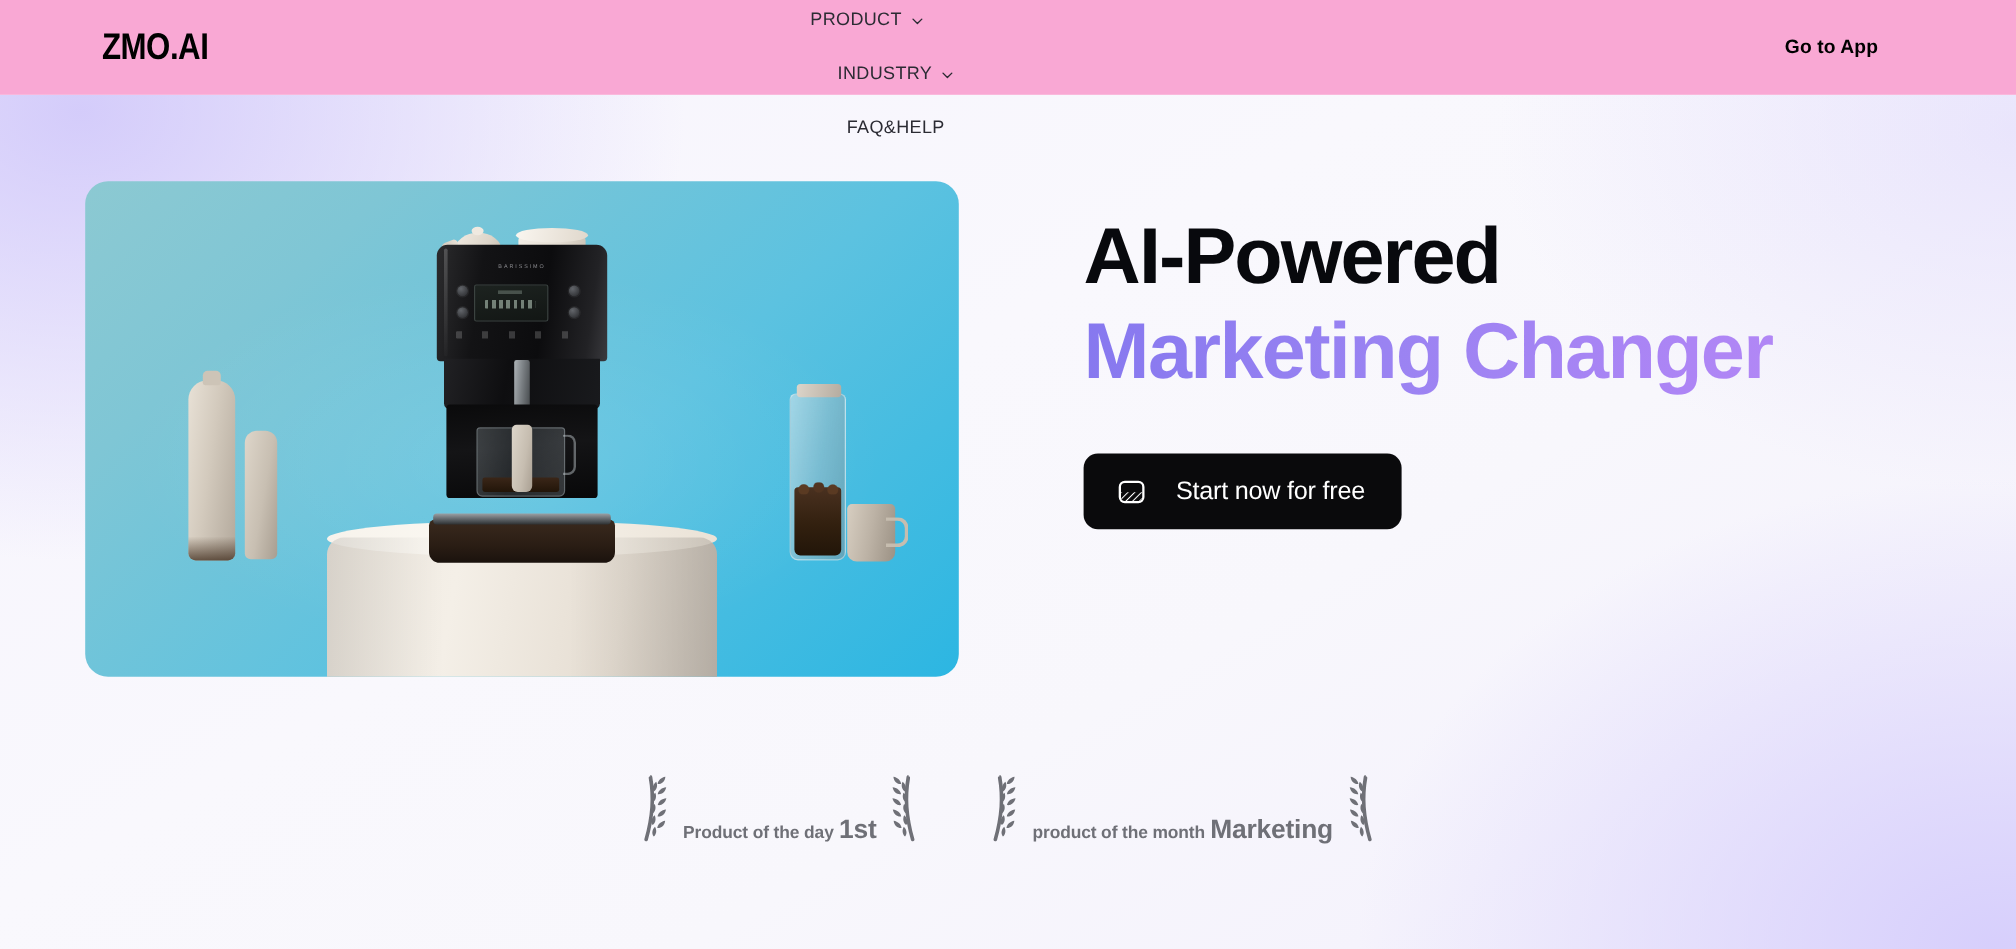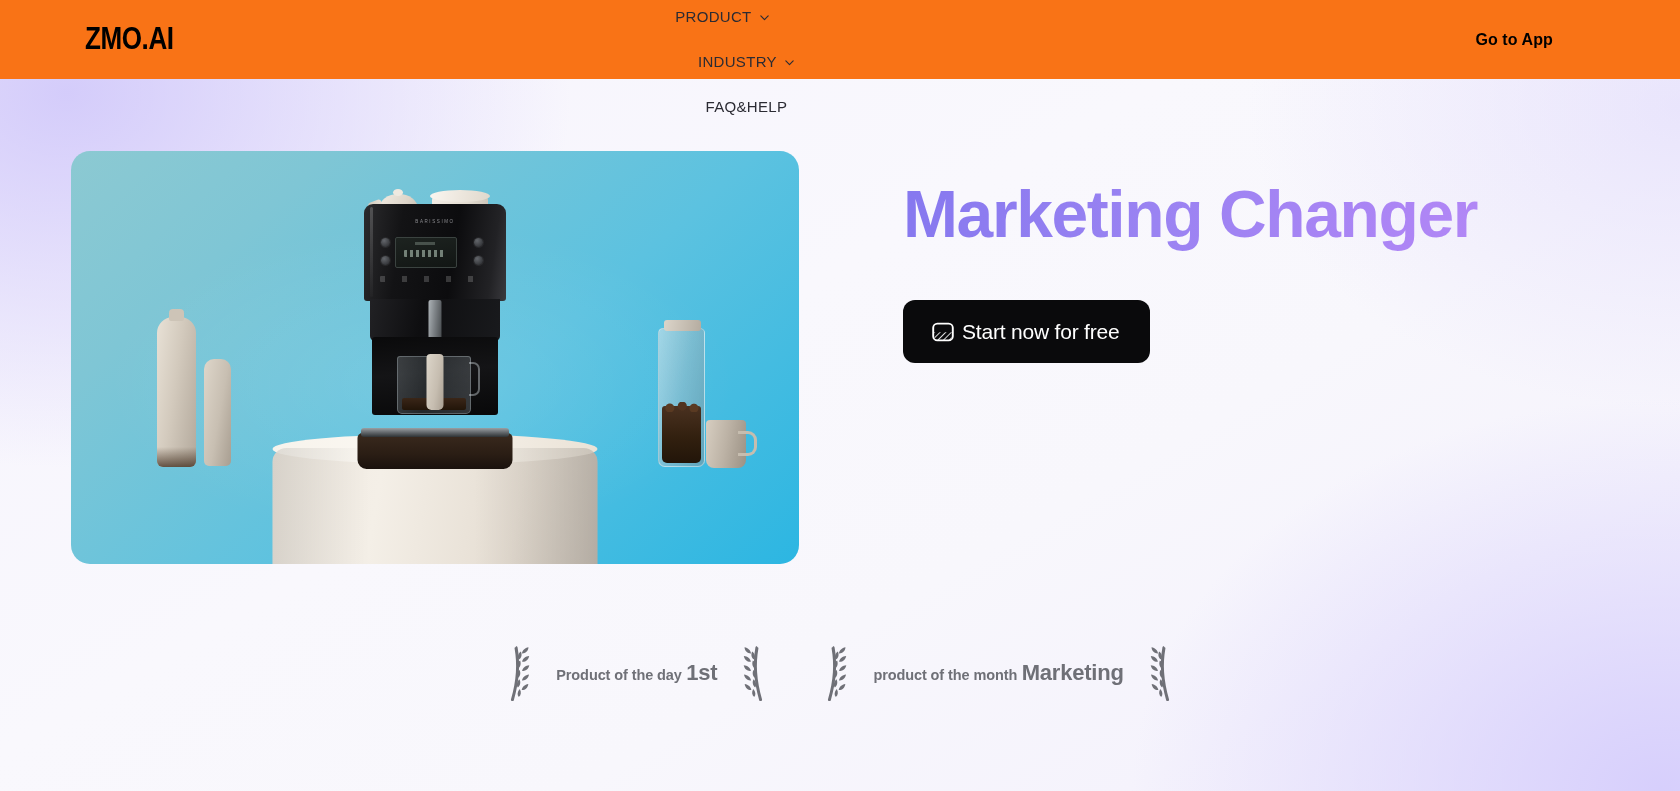--- a/index.html
+++ b/index.html
@@ -23,21 +23,21 @@
     height: 791px;
     overflow: hidden;
   }
 
   
   .site-header {
     position: absolute;
     top: 0; left: 0;
     width: 1680px;
     height: 79px;
-    background: #f97316;
+    background: #f9a8d4;
     display: flex;
     align-items: center;
     z-index: 20;
   }
 
   .brand-logo {
     position: absolute;
     left: 85px;
     top: 19px;
     font-family: "Liberation Sans", sans-serif;
@@ -81,21 +81,21 @@
     height: 11px;
     display: inline-block;
     flex: none;
     position: relative;
     top: 1px;
   }
   .chev svg { display: block; }
 
   .go-to-app {
     position: absolute;
-    right: 127px;
+    right: 115px;
     top: 0;
     height: 79px;
     display: flex;
     align-items: center;
     font-size: 16px;
     font-weight: 700;
     color: #000000;
     letter-spacing: 0.1px;
     cursor: pointer;
     white-space: nowrap;
@@ -474,21 +474,21 @@
     font-weight: 400;
     color: #575761;
     letter-spacing: -0.2px;
     white-space: nowrap;
   }
 
   .cta-button {
     margin-top: 46px;
     display: inline-flex;
     align-items: center;
-    gap: 6px;
+    gap: 24px;
     height: 63px;
     padding: 0 31px 0 27px;
     background: #0a0a0c;
     color: #ffffff;
     border: none;
     border-radius: 12px;
     cursor: pointer;
     font-family: "Liberation Sans", sans-serif;
   }
 
@@ -507,22 +507,22 @@
     top: 565px;
     width: 1680px;
     display: flex;
     justify-content: center;
     align-items: center;
     gap: 62px;
   }
 
   .award {
     display: flex;
-    align-items: center;
-    gap: 22px;
+    align-items: flex-end;
+    gap: 9px;
     color: #6f7077;
   }
   .laurel { width: 25px; height: 58px; flex: none; display: block; }
   .laurel.right { transform: scaleX(-1); }
 
   .award-text { text-align: center; line-height: 1; }
   .award-line1 {
     font-size: 14.5px;
     font-weight: 700;
     color: #6f7077;
@@ -619,20 +619,21 @@
           <div class="machine-cavity"></div>
           <div class="carafe"></div>
           <div class="carafe-handle"></div>
           <div class="milk-jug"></div>
         </div>
       </div>
     </div>
 
     <div class="hero-copy">
 
+      <h1 class="headline-1">AI-Powered</h1>
 
       <h1 class="headline-2">Marketing Changer</h1>
 
 
       <button class="cta-button">
         <span class="cta-icon">
           <svg viewBox="0 0 26 26" width="26" height="26" aria-hidden="true">
             <defs>
               <pattern id="hatch" width="4" height="4" patternTransform="rotate(45)" patternUnits="userSpaceOnUse">
                 <line x1="0" y1="0" x2="0" y2="4" stroke="#ffffff" stroke-width="1.7"></line>

